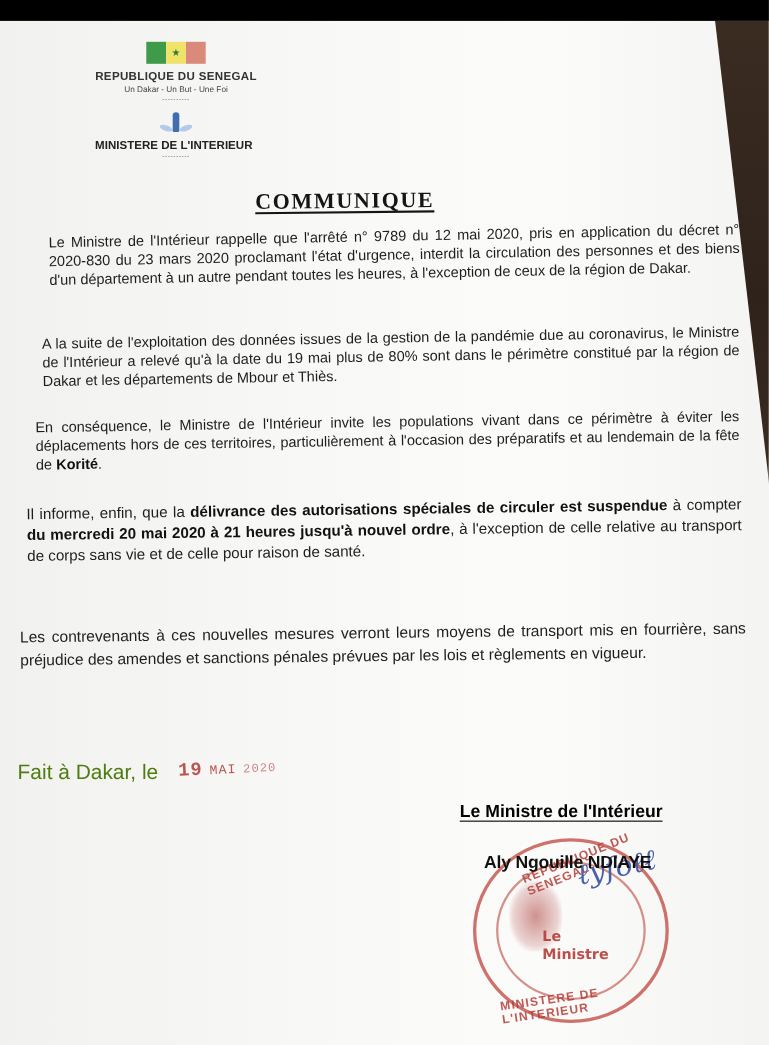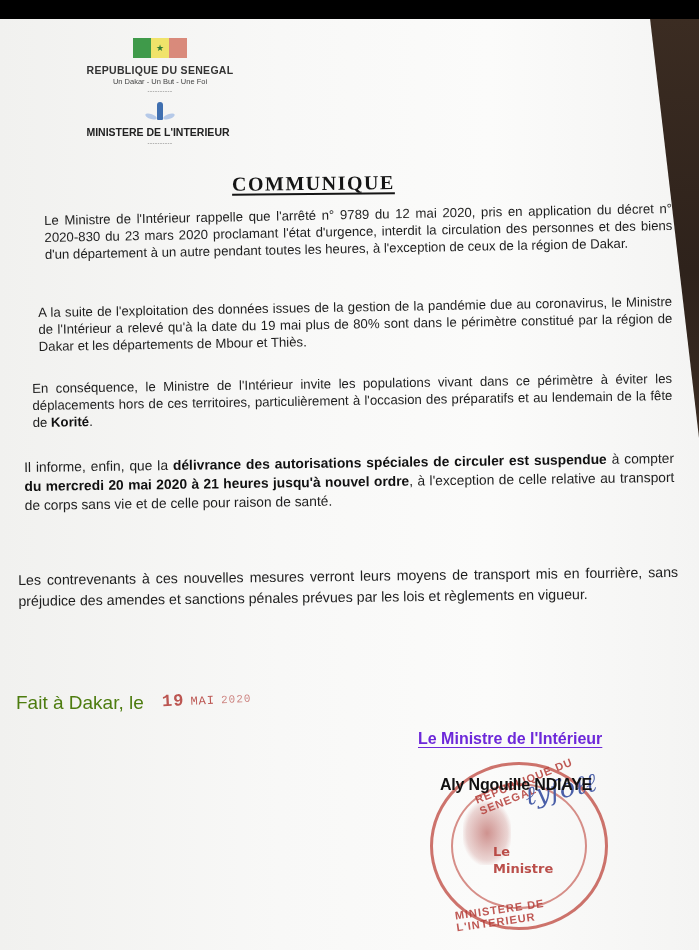--- a/index.html
+++ b/index.html
@@ -54,21 +54,21 @@
   .date-stamp {
     position:absolute; left:162px; top:690px;
     font-family:"Liberation Mono", monospace; color:#b23a35; font-size:17px; font-weight:bold;
     letter-spacing:1px; transform:rotate(-3deg); opacity:0.85;
   }
   .date-stamp .m { font-size:12px; font-weight:normal; margin-left:6px; }
   .date-stamp .y { font-size:11px; font-weight:normal; margin-left:6px; opacity:0.7; }
 
   .sig-title {
     position:absolute; left:418px; top:730px;
-    font-size:16px; font-weight:bold; color:#6d28d9; text-decoration:underline; text-underline-offset:3px;
+    font-size:16px; font-weight:bold; color:#000000; text-decoration:underline; text-underline-offset:3px;
   }
   .seal {
     position:absolute; left:430px; top:762px; width:178px; height:168px;
     border:3px solid rgba(190,70,60,0.75); border-radius:50%;
     box-sizing:border-box;
   }
   .seal-inner {
     position:absolute; left:18px; top:18px; right:18px; bottom:18px;
     border:2px solid rgba(190,70,60,0.6); border-radius:50%;
   }

